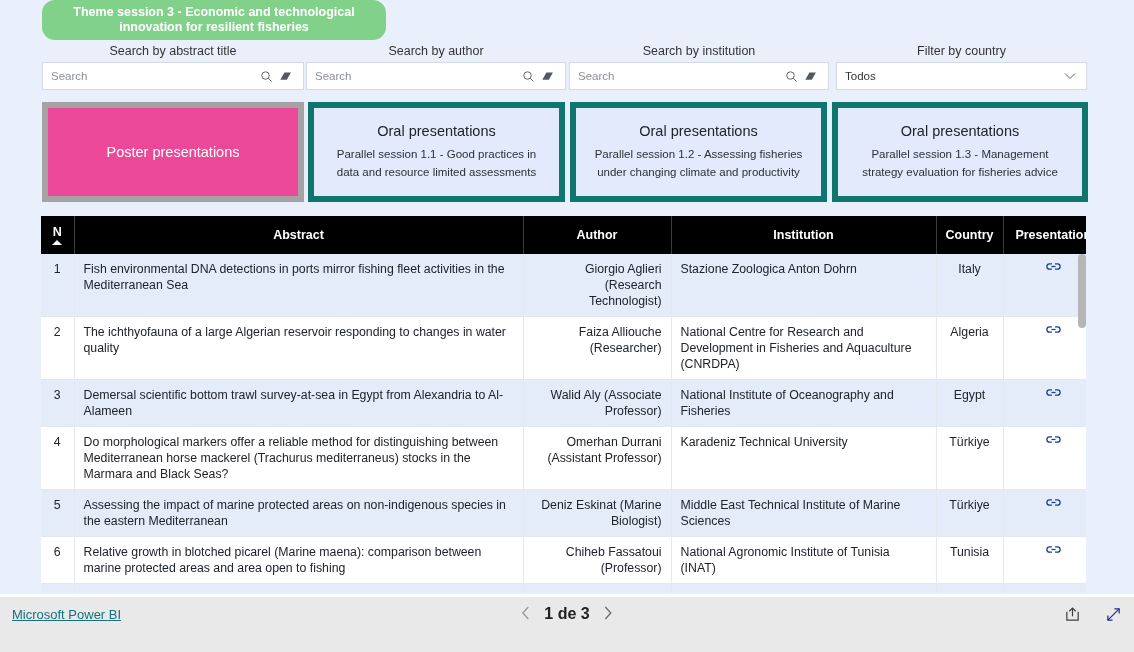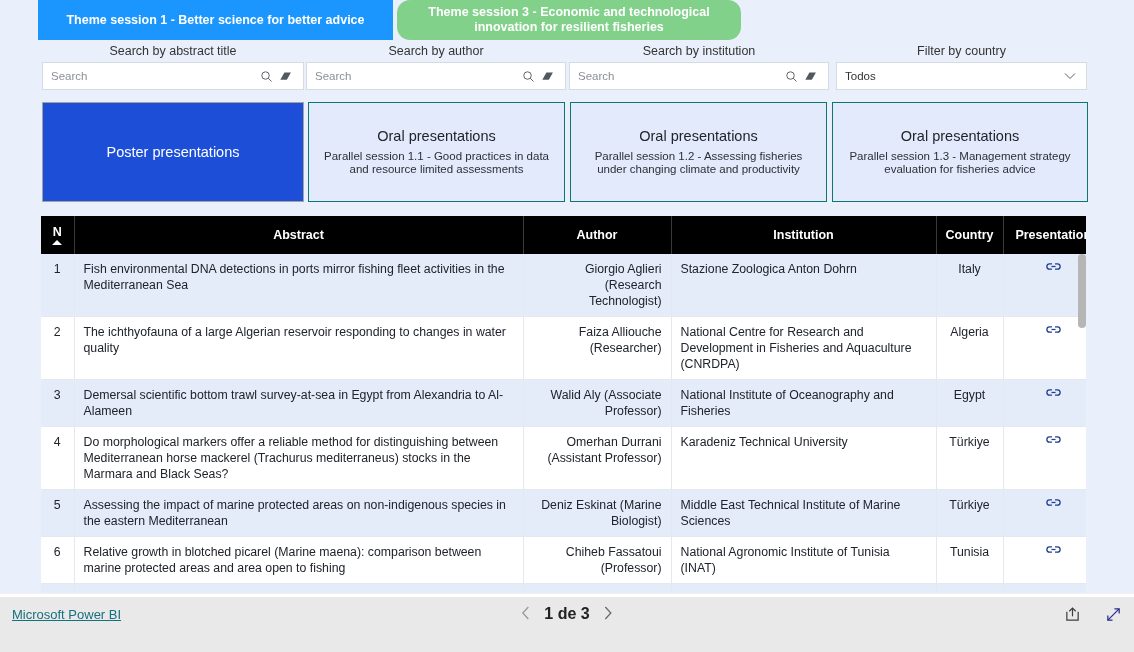--- a/index.html
+++ b/index.html
@@ -81,37 +81,37 @@
     position: absolute; left: 0; top: 98px; width: 1134px; height: 112px;
   }
   .card {
     position: absolute; top: 4px; height: 100px;
     display: flex; flex-direction: column;
     align-items: center; justify-content: center;
     text-align: center;
     padding: 6px 12px;
   }
   .card-selected {
-    background: #1d4ed8;
-    border: 1px solid #a3a3a3;
+    background: #ec4899;
+    border: 6px solid #a3a3a3;
   }
   .card-normal {
     background: #e2eafb;
-    border: 1px solid #0f766e;
+    border: 6px solid #0f766e;
   }
   .card-title {
     font-size: 14.5px;
     color: #20242b;
     margin-bottom: 6px;
   }
   .card-selected .card-title { color: #ffffff; margin-bottom: 0; }
   .card-sub {
     font-size: 11.5px;
     color: #2c3138;
-    line-height: 13px;
+    line-height: 18px;
   }
 
   
   .table-wrap {
     position: absolute; left: 41px; top: 216px;
     width: 1045px; height: 377px;
     background: #ffffff;
     overflow: hidden;
   }
   table.grid { border-collapse: collapse; width: 1037px; table-layout: fixed; }
@@ -214,21 +214,20 @@
   }
 </style>
 </head>
 <body>
 
 <div class="report">
   <div class="canvas">
 
     <div class="tabs">
       <div class="tab-spacer" style="width:38px"></div>
-      <div class="tab tab1" style="width:355px">Theme session 1 - Better science for better advice</div>
       <div class="tab-spacer" style="width:2px"></div>
       <div class="tab-spacer" style="width:2px"></div>
       <div class="tab tab3" style="width:344px">Theme session 3 - Economic and technological innovation for resilient fisheries</div>
       <div class="tab-spacer" style="width:45px"></div>
     </div>
 
     <div class="filters">
 
       <div class="filter" style="left:42px; width:262px;">
         <div class="filter-label">Search by abstract title</div>

